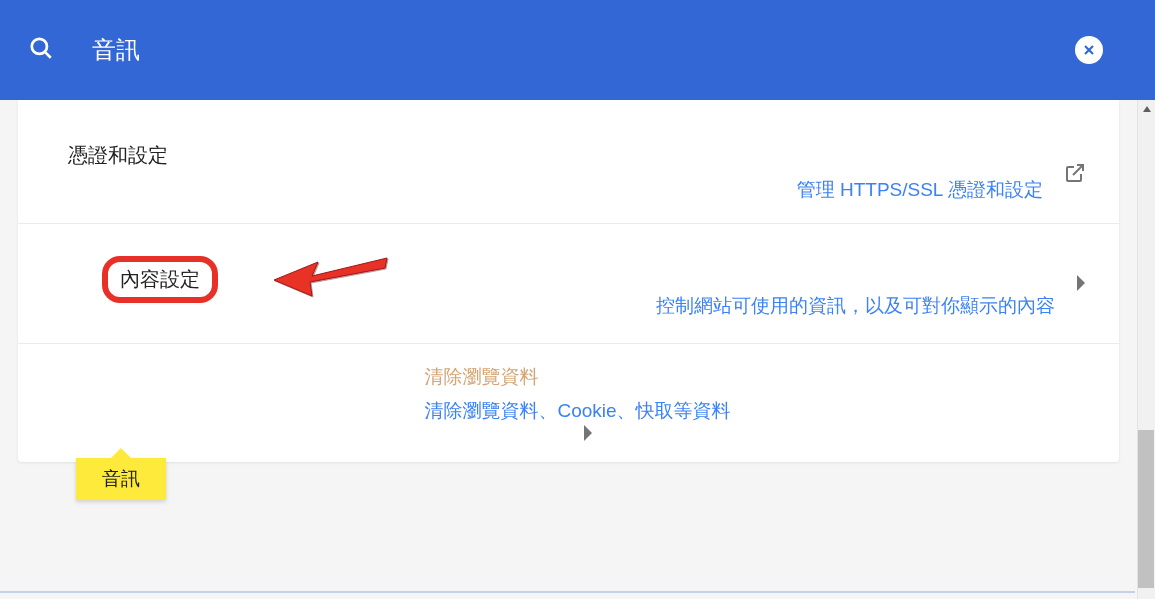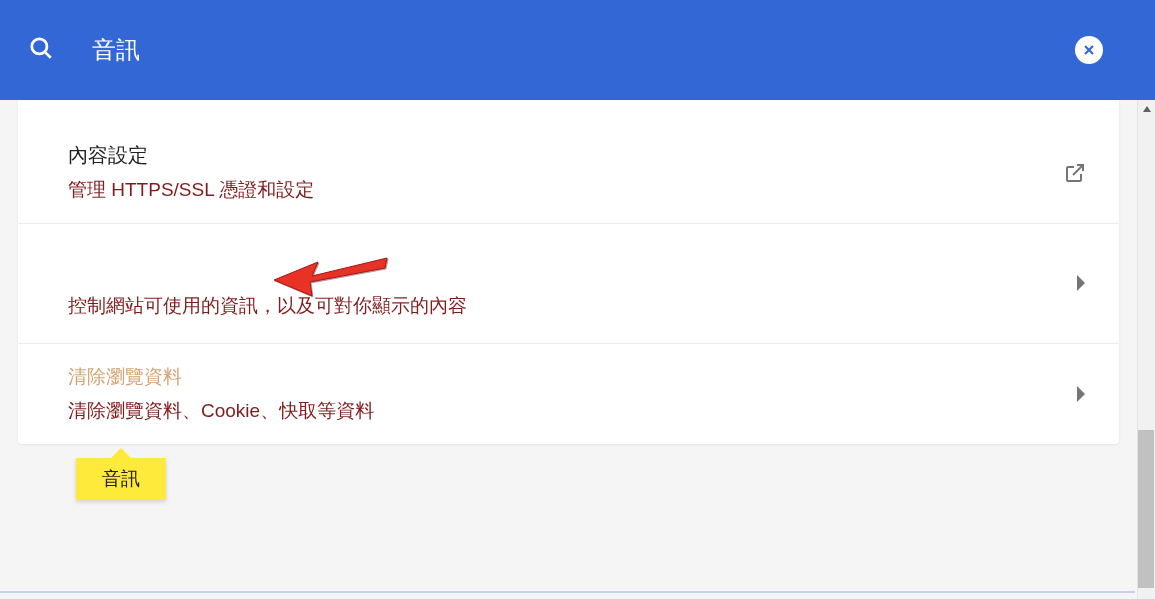--- a/index.html
+++ b/index.html
@@ -88,21 +88,22 @@
       flex: 1;
     }
     .row-title {
       font-size: 20px;
       color: #212121;
       margin-bottom: 8px;
       display: inline-block;
     }
     .row-subtitle {
       font-size: 19px;
-      color: #7f1d1d;
+      color: #3b82f6;
+      text-align: right;
     }
     .row-action {
       color: #757575;
       padding-left: 20px;
       display: flex;
       align-items: center;
     }
     .highlight-box {
       border: 6px solid #e83028;
       border-radius: 18px;
@@ -207,55 +208,58 @@
       <line x1="6" y1="18" x2="18" y2="6"></line>
     </svg>
   </div>
 </div>
 
 <div class="content-wrapper">
   <div class="settings-card">
 
     <div class="settings-row" style="padding-top:42px;">
       <div class="row-text">
-        <div class="row-title">內容設定</div>
+        <div class="row-title">憑證和設定</div>
         <div class="row-subtitle">管理 HTTPS/SSL 憑證和設定</div>
       </div>
       <div class="row-action">
         <svg width="24" height="24" viewBox="0 0 24 24" fill="none" stroke="#757575" stroke-width="2">
           <path d="M18 13v6a1 1 0 0 1-1 1H5a1 1 0 0 1-1-1V7a1 1 0 0 1 1-1h6"></path>
           <polyline points="14 4 20 4 20 10"></polyline>
           <line x1="10" y1="14" x2="20" y2="4"></line>
         </svg>
       </div>
     </div>
 
     <div class="settings-row" style="padding-top:22px; padding-bottom:24px;">
       <div class="row-text" style="position:relative; padding-top:4px;">
+        <div class="highlight-box">
+          <span class="row-title-inner">內容設定</span>
+        </div>
         <div class="arrow-annotation">
           <svg width="120" height="50" viewBox="0 0 120 50">
             <defs>
               <filter id="sh" x="-20%" y="-20%" width="140%" height="140%">
                 <feDropShadow dx="1" dy="1" stdDeviation="0.5" flood-color="#5a0000" flood-opacity="0.4"></feDropShadow>
               </filter>
             </defs>
             <path d="M 115 10 L 40 28 L 46 14 L 2 32 L 40 48 L 38 34 L 113 20 Z" fill="#e83028" stroke="#a01818" stroke-width="1" filter="url(#sh)"></path>
           </svg>
         </div>
         <div class="row-title row2-title">內容設定</div>
         <div class="row-subtitle" style="margin-top:8px;">控制網站可使用的資訊，以及可對你顯示的內容</div>
       </div>
       <div class="row-action">
         <svg width="12" height="18" viewBox="0 0 12 18" fill="#757575">
           <path d="M 2 1 L 10 9 L 2 17 Z"></path>
         </svg>
       </div>
     </div>
 
-    <div class="settings-row" style="padding-top:20px;">
+    <div class="settings-row" style="padding-top:20px;flex-direction:column;">
       <div class="row-text">
         <div class="row-title row3-title-faded">清除瀏覽資料</div>
         <div class="row-subtitle">清除瀏覽資料、Cookie、快取等資料</div>
       </div>
       <div class="row-action">
         <svg width="12" height="18" viewBox="0 0 12 18" fill="#757575">
           <path d="M 2 1 L 10 9 L 2 17 Z"></path>
         </svg>
       </div>
     </div>

